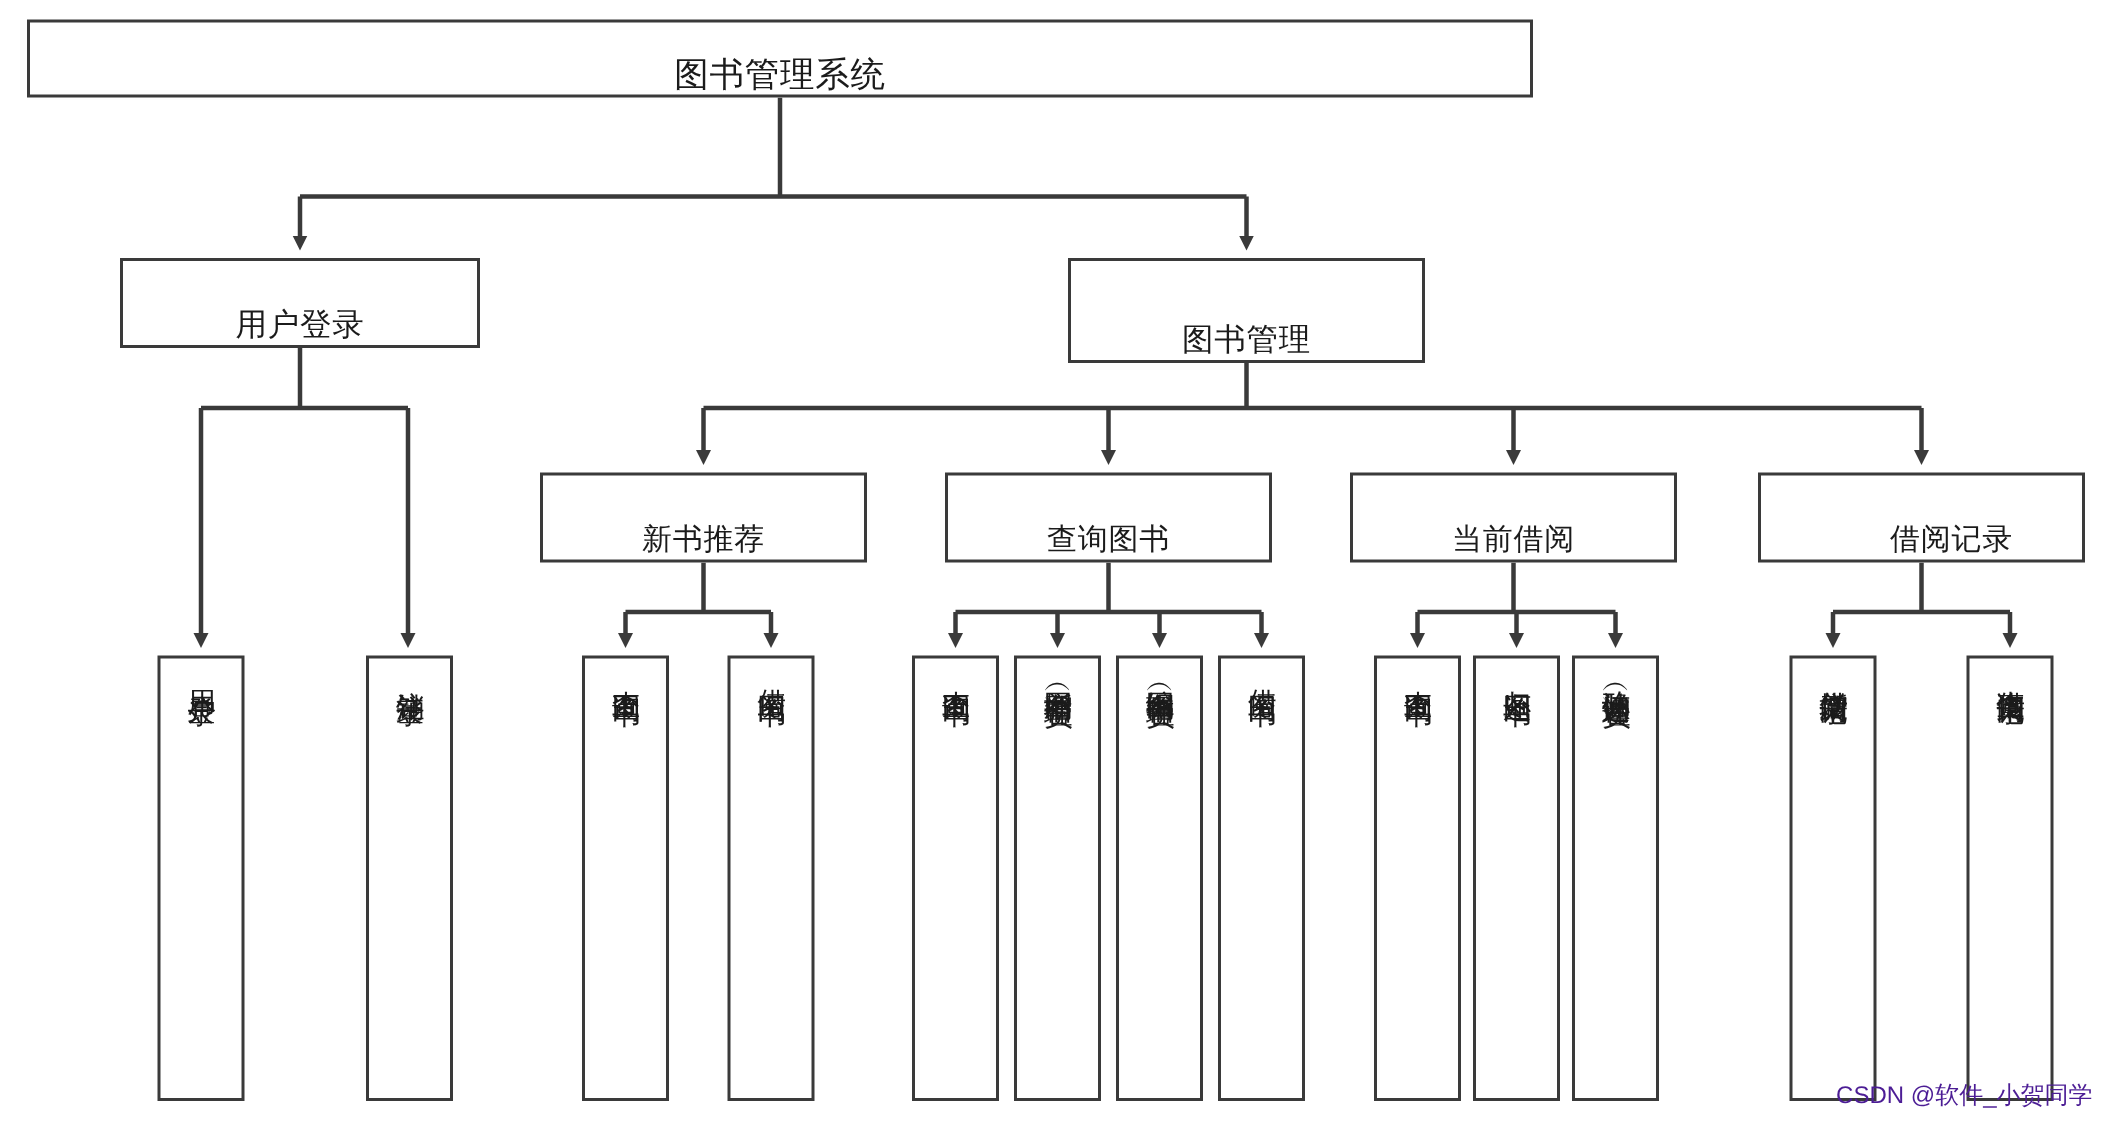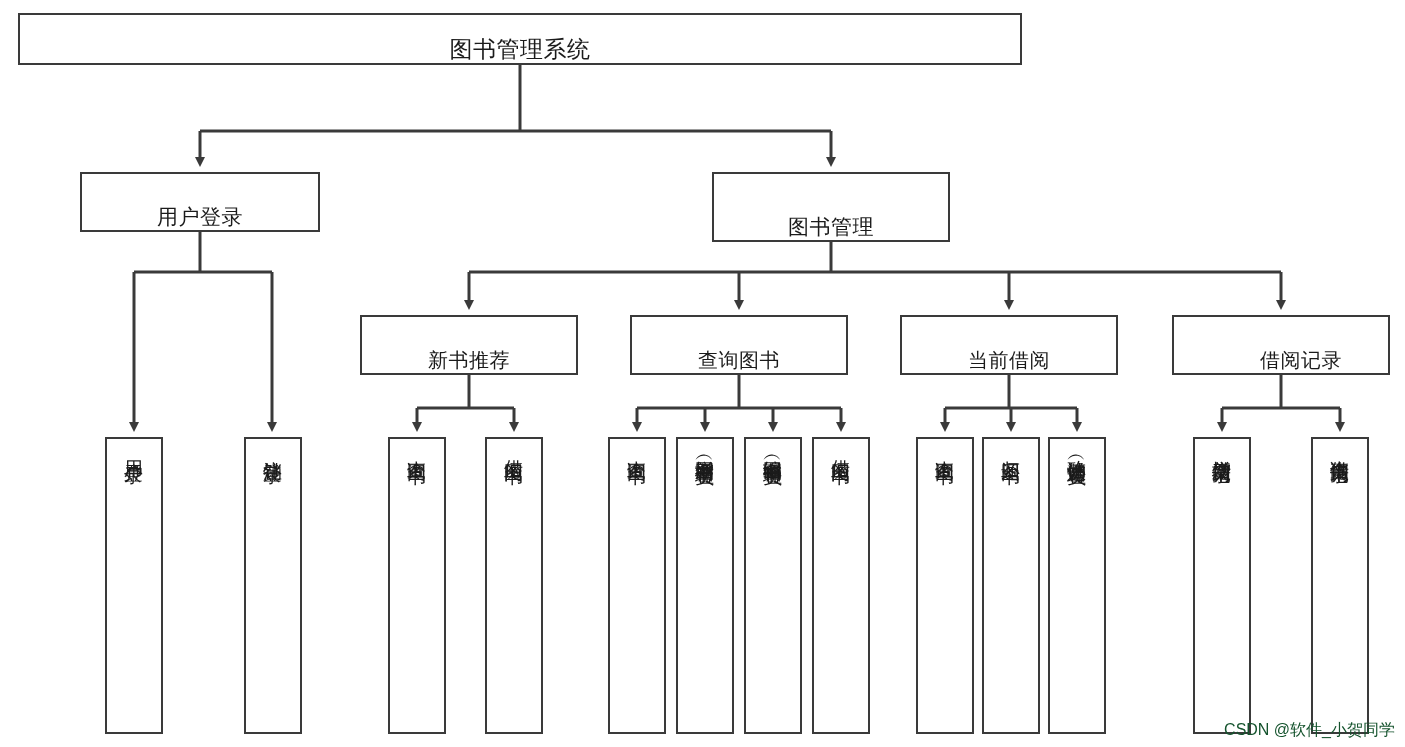--- a/index.html
+++ b/index.html
@@ -52,21 +52,21 @@
     line-height: 1.0;
     letter-spacing: 2px;
     white-space: nowrap;
   }
   .leaf.tall-text .node-label { letter-spacing: 1px; }
   #watermark {
     position: absolute;
     right: 10px;
     bottom: 6px;
     font-size: 16px;
-    color: #14532d;
+    color: #4c1d95;
     white-space: nowrap;
     pointer-events: none;
   }
 </style>
 </head>
 <body>
 
 <div id="canvas">
 
   <svg id="diagram-svg" width="1405" height="747">

